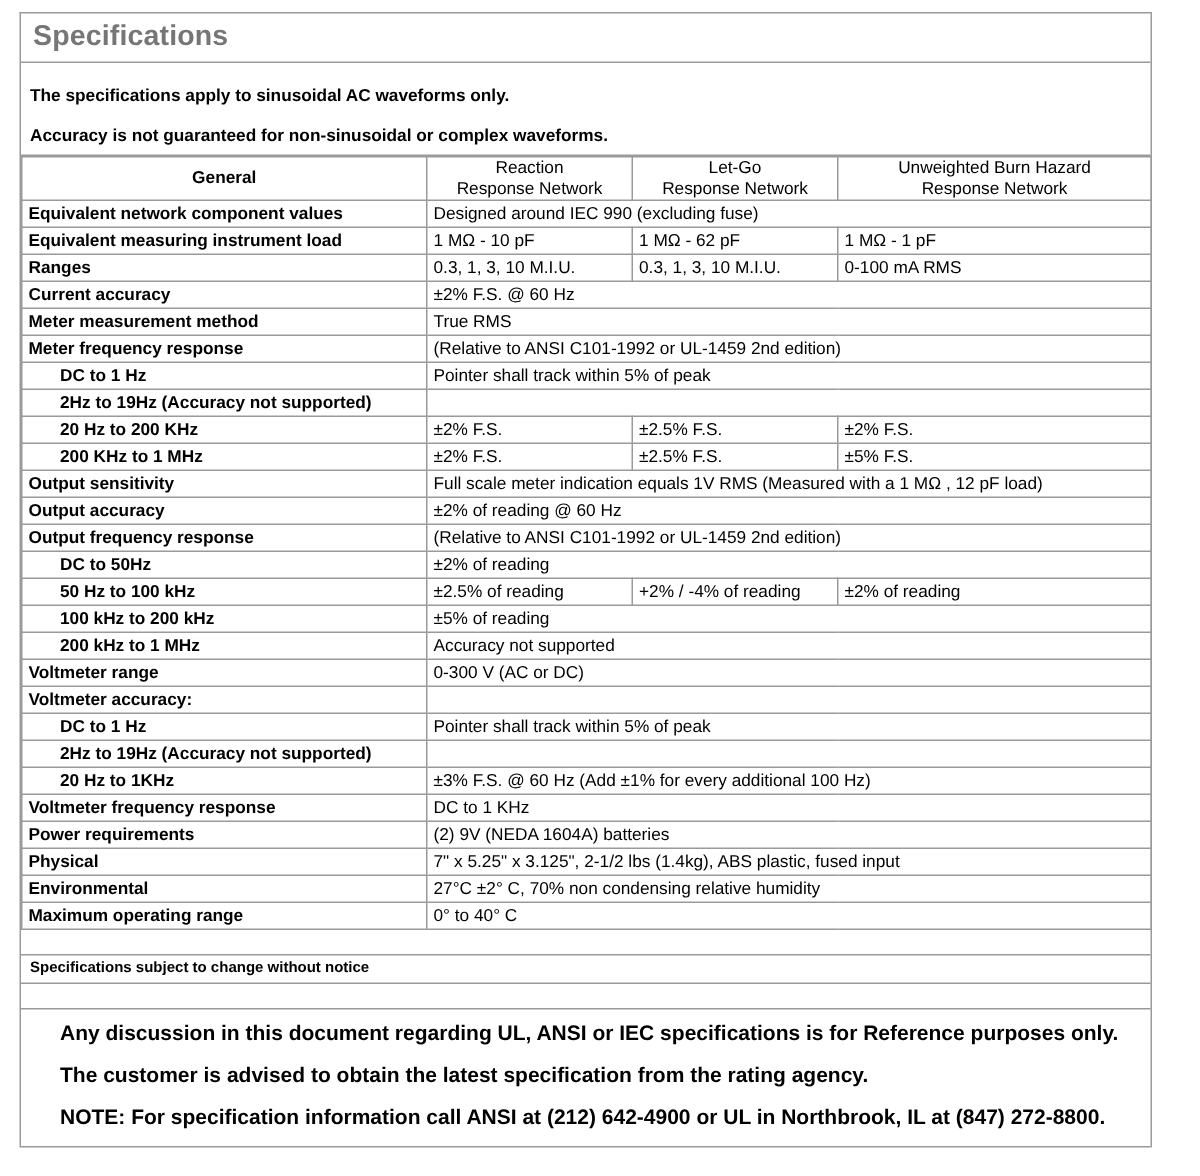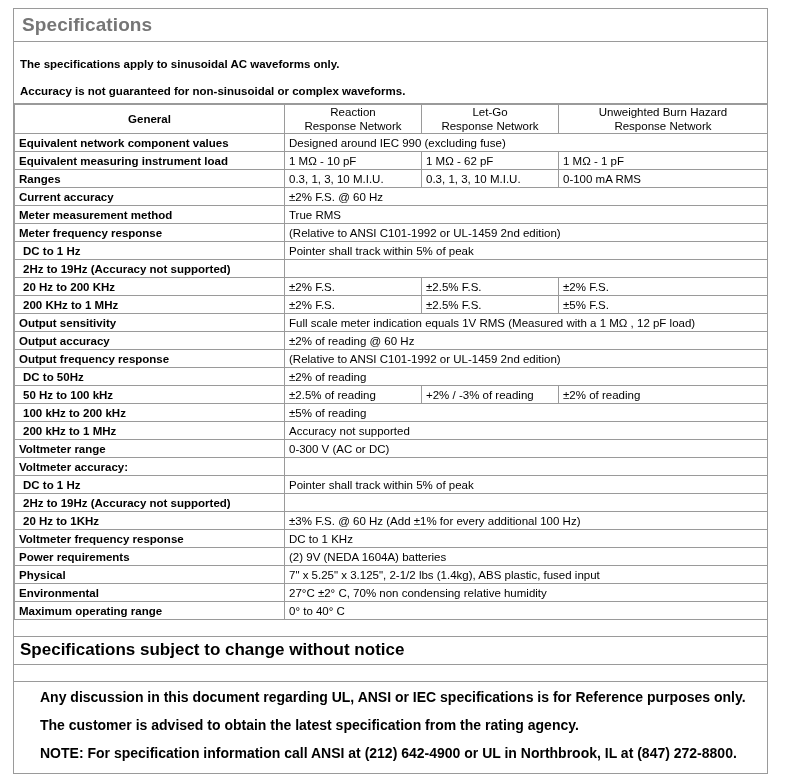--- a/index.html
+++ b/index.html
@@ -84,21 +84,21 @@
     overflow: hidden;
     white-space: nowrap;
   }
 
   td.lbl {
     font-weight: bold;
     text-align: left;
     padding-left: 5px;
   }
   td.lbl.indent {
-    padding-left: 8px;
+    padding-left: 25px;
   }
   td.val {
     text-align: left;
     font-weight: normal;
   }
   td.hdr {
     text-align: center;
     font-weight: normal;
     height: 36px;
     line-height: 14px;
@@ -115,21 +115,21 @@
   
   .foot-spacer {
     height: 17px;
     border-bottom: 1px solid #9a9a9a;
     box-sizing: border-box;
   }
   .foot-line {
     border-bottom: 1px solid #9a9a9a;
     padding: 3px 6px 4px 6px;
     box-sizing: border-box;
-    font-size: 17px;
+    font-size: 10px;
     font-weight: bold;
     white-space: nowrap;
   }
   .foot-block {
     border-bottom: 1px solid #9a9a9a;
     padding: 8px 6px 12px 6px;
     box-sizing: border-box;
   }
   .foot-block .p {
     font-size: 14px;
@@ -240,21 +240,21 @@
             <td class="lbl">Output frequency response</td>
             <td class="val" colspan="3">(Relative to ANSI C101-1992 or UL-1459 2nd edition)</td>
           </tr>
           <tr>
             <td class="lbl indent">DC to 50Hz</td>
             <td class="val" colspan="3">±2% of reading</td>
           </tr>
           <tr>
             <td class="lbl indent">50 Hz to 100 kHz</td>
             <td class="val">±2.5% of reading</td>
-            <td class="val">+2% / -3% of reading</td>
+            <td class="val">+2% / -4% of reading</td>
             <td class="val">±2% of reading</td>
           </tr>
           <tr>
             <td class="lbl indent">100 kHz to 200 kHz</td>
             <td class="val" colspan="3">±5% of reading</td>
           </tr>
           <tr>
             <td class="lbl indent">200 kHz to 1 MHz</td>
             <td class="val" colspan="3">Accuracy not supported</td>
           </tr>

